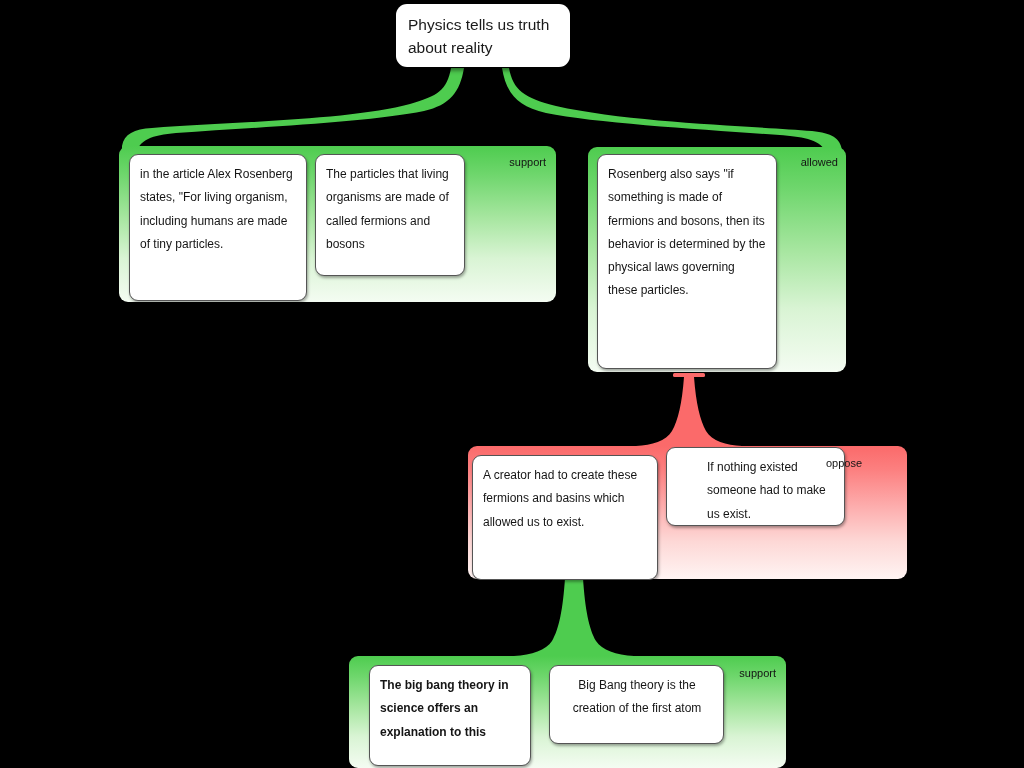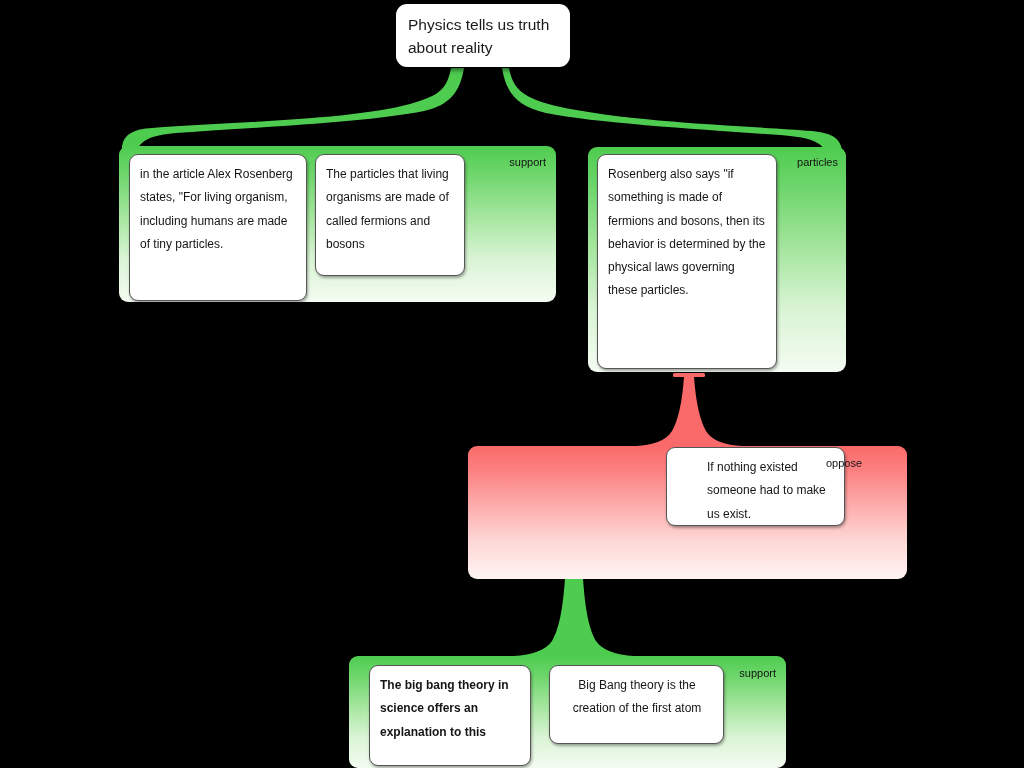--- a/index.html
+++ b/index.html
@@ -141,30 +141,33 @@
   <div class="card" style="left:129px; top:154px; width:178px; height:147px;">
     <span>in the article Alex Rosenberg states, "For living organism, including humans are made of tiny particles.</span>
   </div>
   <div class="card" style="left:315px; top:154px; width:150px; height:122px;">
     <span>The particles that living organisms are made of called fermions and bosons</span>
   </div>
 
   <div class="group support" style="left:588px; top:147px; width:258px; height:225px;">
   </div>
   <div class="group-label" style="left:730px; top:156px; width:108px; text-align:right;">
-    <span>particles</span>
+    <span>allowed</span>
   </div>
   <div class="card" style="left:597px; top:154px; width:180px; height:215px;">
     <span>Rosenberg also says "if something is made of fermions and bosons, then its behavior is determined by the physical laws governing these particles.</span>
   </div>
 
   <div class="group oppose" style="left:468px; top:446px; width:439px; height:133px;">
   </div>
   <div class="group-label" style="left:790px; top:457px; width:108px; text-align:center;">
     <span>oppose</span>
+  </div>
+  <div class="card" style="left:472px; top:455px; width:186px; height:125px;">
+    <span>A creator had to create these fermions and basins which allowed us to exist.</span>
   </div>
   <div class="card" style="left:666px; top:447px; width:179px; height:79px;padding-left:40px;">
     <span>If nothing existed someone had to make us exist.</span>
   </div>
 
   <div class="group support" style="left:349px; top:656px; width:437px; height:112px;">
   </div>
   <div class="group-label" style="left:670px; top:667px; width:106px; text-align:right;">
     <span>support</span>
   </div>

